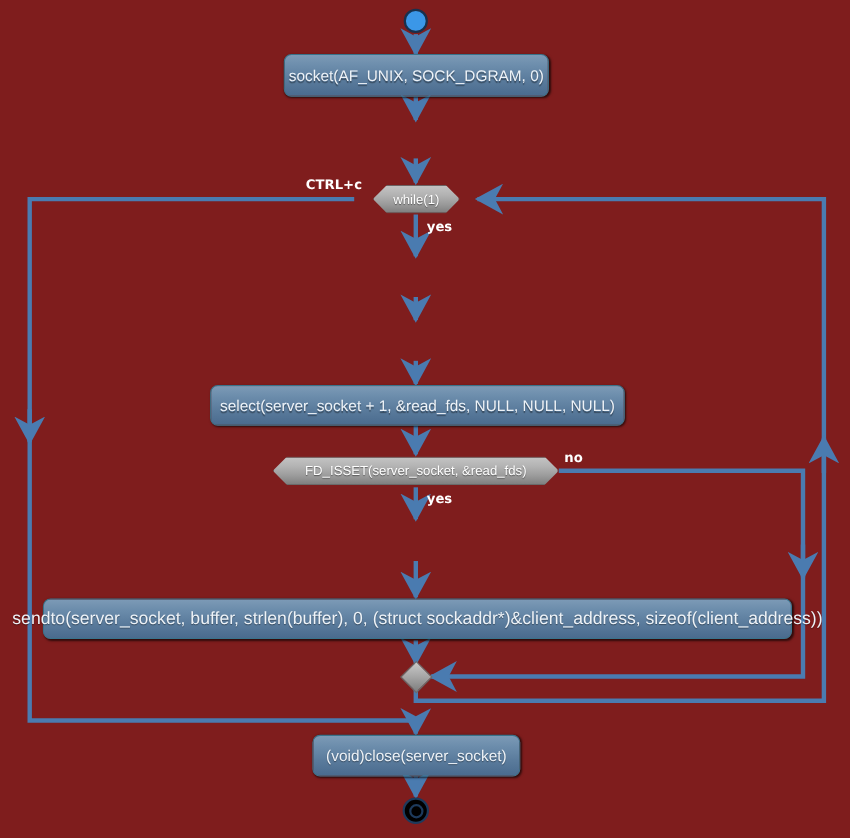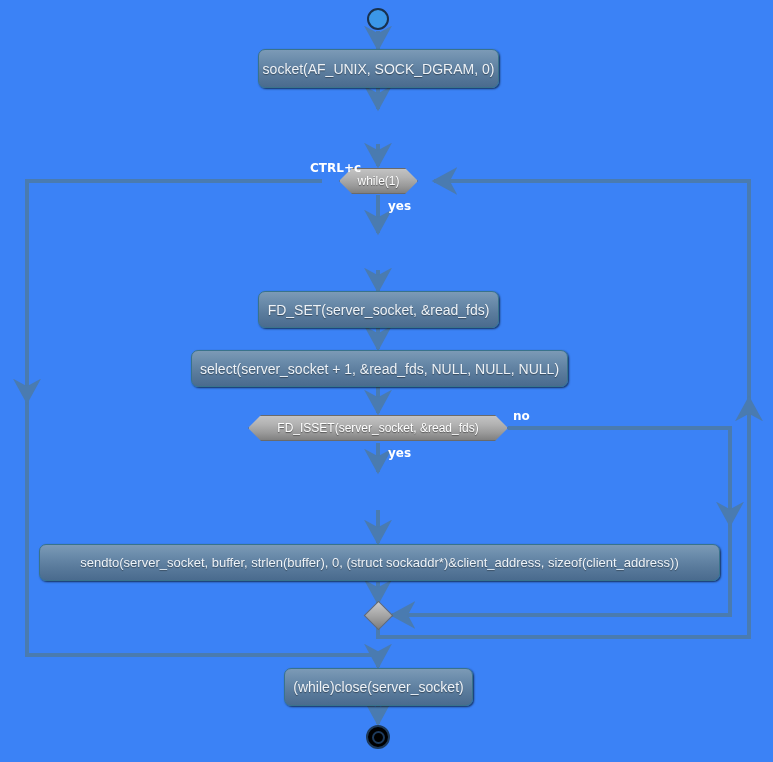--- a/index.html
+++ b/index.html
@@ -8,21 +8,21 @@
     padding: 0;
     background: #000000;
   }
   body {
     font-family: "Liberation Sans", sans-serif;
   }
   #canvas {
     position: relative;
     width: 773px;
     height: 762px;
-    background: #3b82f6;
+    background: #7f1d1d;
     overflow: hidden;
   }
   #edges {
     position: absolute;
     left: 0;
     top: 0;
     width: 773px;
     height: 762px;
   }
   .node {
@@ -159,48 +159,45 @@
   <div class="node proc" style="left:258px; top:49px; width:241px; height:39px; font-size:14px;">
     <span>socket(AF_UNIX, SOCK_DGRAM, 0)</span>
   </div>
 
 
   <div class="node hex" style="left:339px; top:168px; width:79px; font-size:12px;">
     <span>while(1)</span>
   </div>
 
 
-  <div class="node proc" style="left:258px; top:291px; width:241px; height:37px; font-size:14px;">
-    <span>FD_SET(server_socket, &amp;read_fds)</span>
-  </div>
 
   <div class="node proc" style="left:191px; top:350px; width:377px; height:37px; font-size:14px;">
     <span>select(server_socket + 1, &amp;read_fds, NULL, NULL, NULL)</span>
   </div>
 
   <div class="node hex" style="left:248px; top:415px; width:260px; font-size:12px;text-align:center;">
     <span>FD_ISSET(server_socket, &amp;read_fds)</span>
   </div>
 
 
-  <div class="node proc" style="left:39px; top:544px; width:681px; height:37px; font-size:13px;">
+  <div class="node proc" style="left:39px; top:544px; width:681px; height:37px; font-size:16px;">
     <span>sendto(server_socket, buffer, strlen(buffer), 0, (struct sockaddr*)&amp;client_address, sizeof(client_address))</span>
   </div>
 
   <div class="node merge-node" style="left:368px; top:605px;"></div>
 
   <div class="node proc" style="left:284px; top:668px; width:189px; height:38px; font-size:14px;">
-    <span>(while)close(server_socket)</span>
+    <span>(void)close(server_socket)</span>
   </div>
 
   <div class="node end-node" style="left:366px; top:725px;">
     <div class="inner"></div>
   </div>
 
-  <div class="edge-label" style="left:278px; top:162px;margin-left:32px;">CTRL+c</div>
+  <div class="edge-label" style="left:278px; top:162px;">CTRL+c</div>
 
   <div class="edge-label" style="left:388px; top:200px;">yes</div>
 
   <div class="edge-label" style="left:388px; top:447px;">yes</div>
 
   <div class="edge-label" style="left:513px; top:410px;">no</div>
 
 </div>
 
 </body></html>

